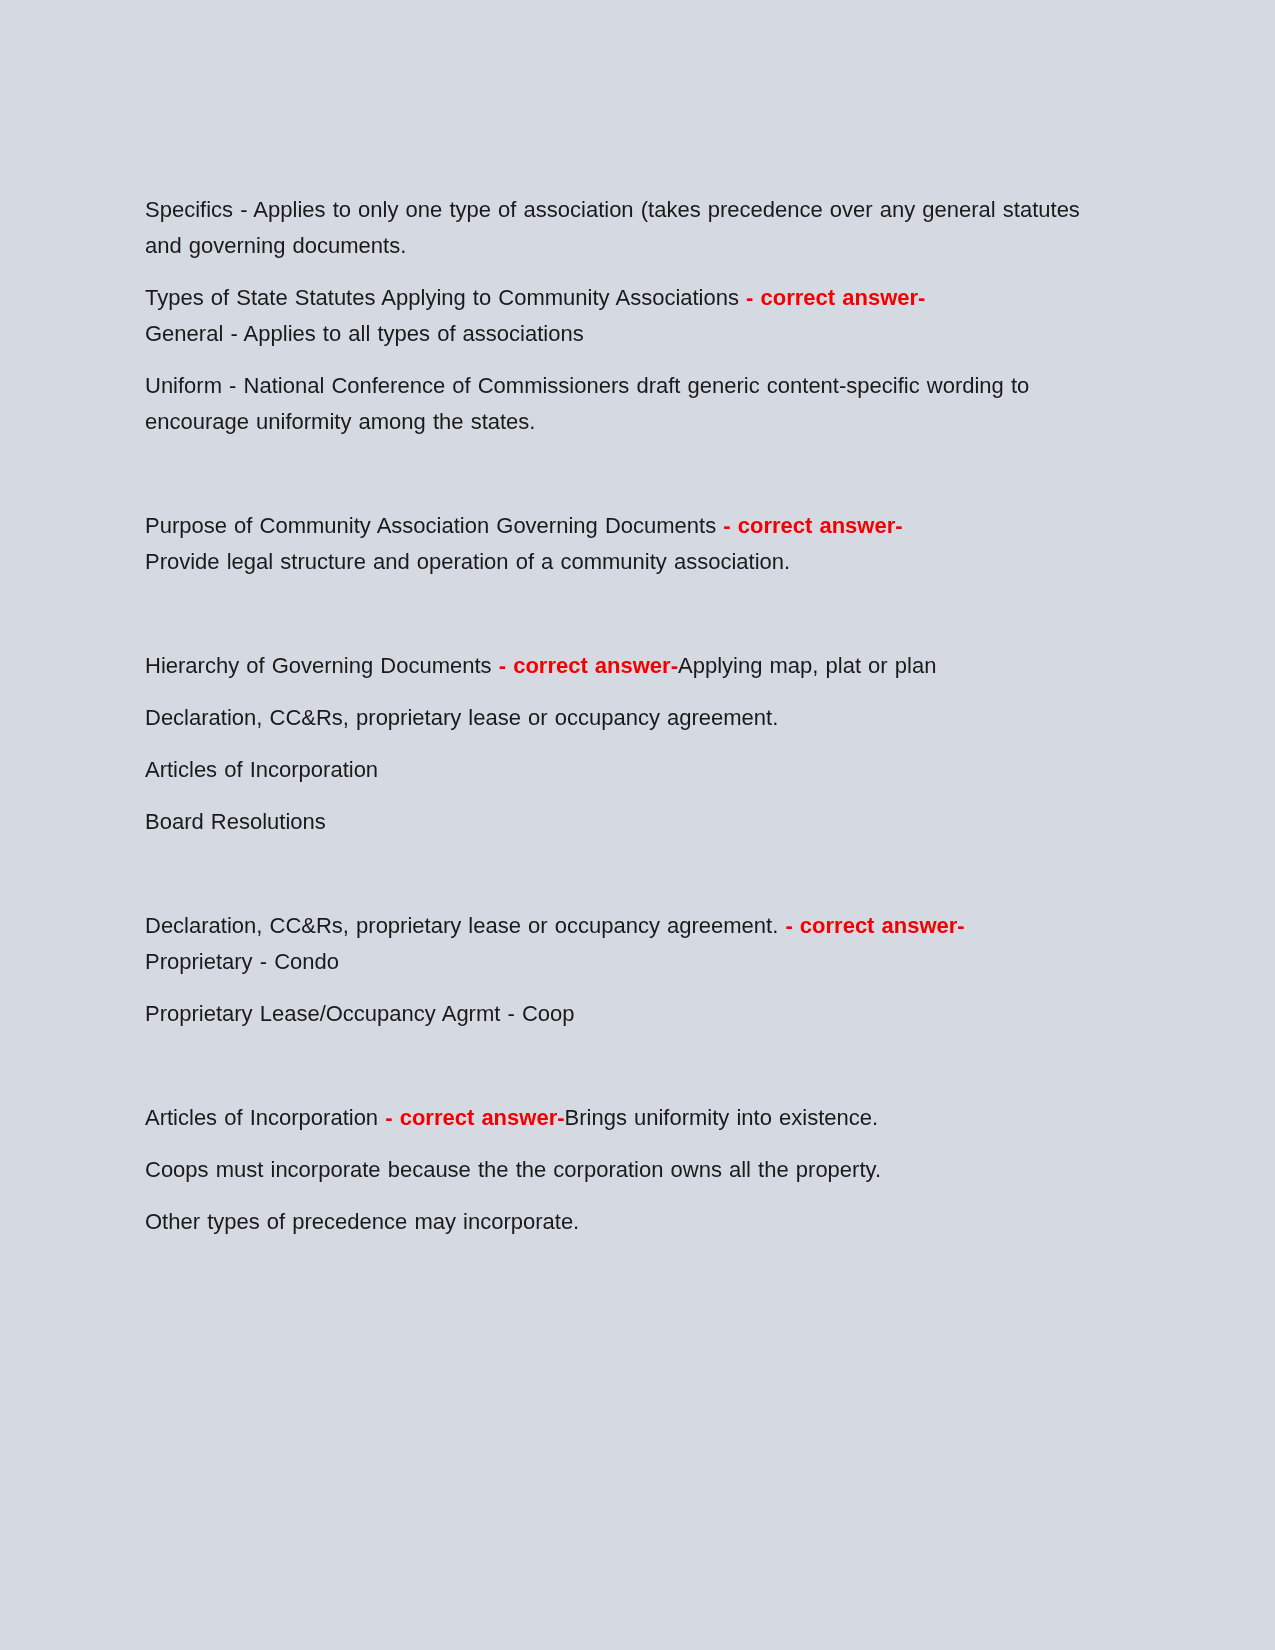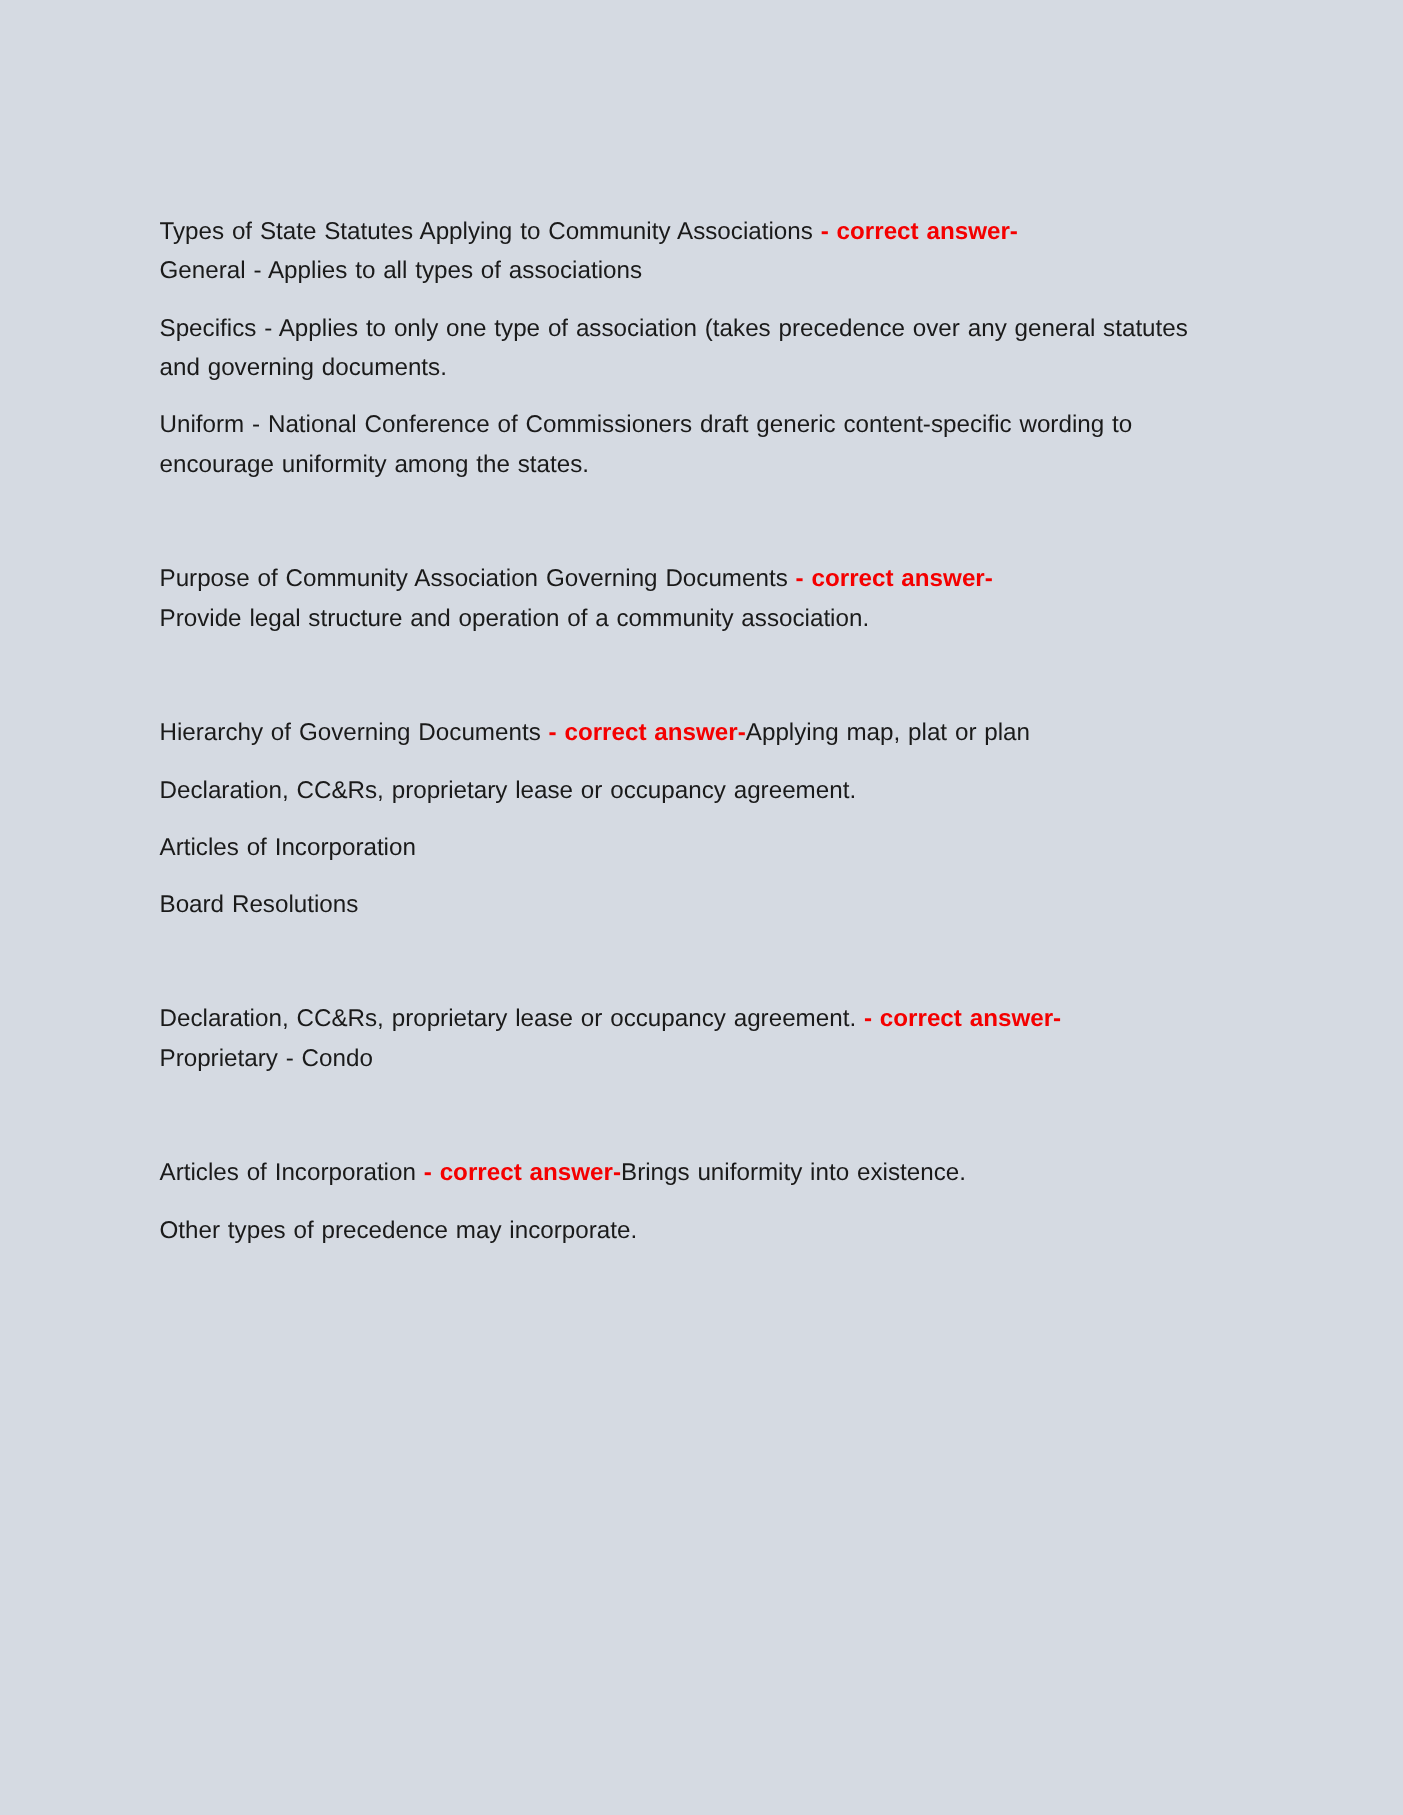--- a/index.html
+++ b/index.html
@@ -38,29 +38,31 @@
   span.seg.answer {
     color: var(--answer-color, #fe0000);
     font-weight: bold;
   }
 </style>
 </head>
 <body>
 
 <main class="doc-page">
   <div class="doc-body">
+      <p class="para"><span class="seg">Specifics - Applies to only one type of association (takes precedence over any general statutes and governing documents.</span></p>
       <p class="para"><span class="seg">Types of State Statutes Applying to Community Associations </span><span class="seg answer">- correct answer-</span><br><span class="seg">General - Applies to all types of associations</span></p>
-      <p class="para"><span class="seg">Specifics - Applies to only one type of association (takes precedence over any general statutes and governing documents.</span></p>
       <p class="para"><span class="seg">Uniform - National Conference of Commissioners draft generic content-specific wording to encourage uniformity among the states.</span></p>
       <p class="para spacer">&nbsp;</p>
       <p class="para"><span class="seg">Purpose of Community Association Governing Documents </span><span class="seg answer">- correct answer-</span><br><span class="seg">Provide legal structure and operation of a community association.</span></p>
       <p class="para spacer">&nbsp;</p>
       <p class="para"><span class="seg">Hierarchy of Governing Documents </span><span class="seg answer">- correct answer-</span><span class="seg">Applying map, plat or plan</span></p>
       <p class="para"><span class="seg">Declaration, CC&amp;Rs, proprietary lease or occupancy agreement.</span></p>
       <p class="para"><span class="seg">Articles of Incorporation</span></p>
       <p class="para"><span class="seg">Board Resolutions</span></p>
       <p class="para spacer">&nbsp;</p>
       <p class="para"><span class="seg">Declaration, CC&amp;Rs, proprietary lease or occupancy agreement. </span><span class="seg answer">- correct answer-</span><br><span class="seg">Proprietary - Condo</span></p>
+      <p class="para"><span class="seg">Proprietary Lease/Occupancy Agrmt - Coop</span></p>
       <p class="para spacer">&nbsp;</p>
       <p class="para"><span class="seg">Articles of Incorporation </span><span class="seg answer">- correct answer-</span><span class="seg">Brings uniformity into existence.</span></p>
+      <p class="para"><span class="seg">Coops must incorporate because the the corporation owns all the property.</span></p>
       <p class="para"><span class="seg">Other types of precedence may incorporate.</span></p>
     </div>
 </main>
 
 </body></html>

